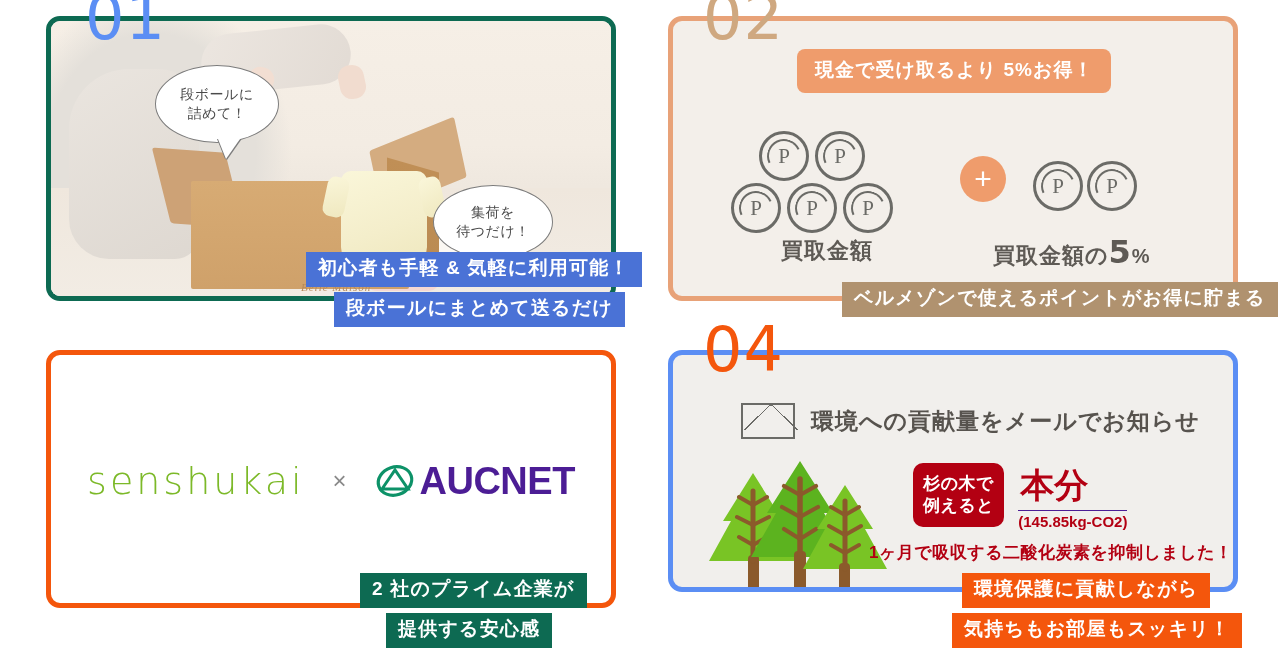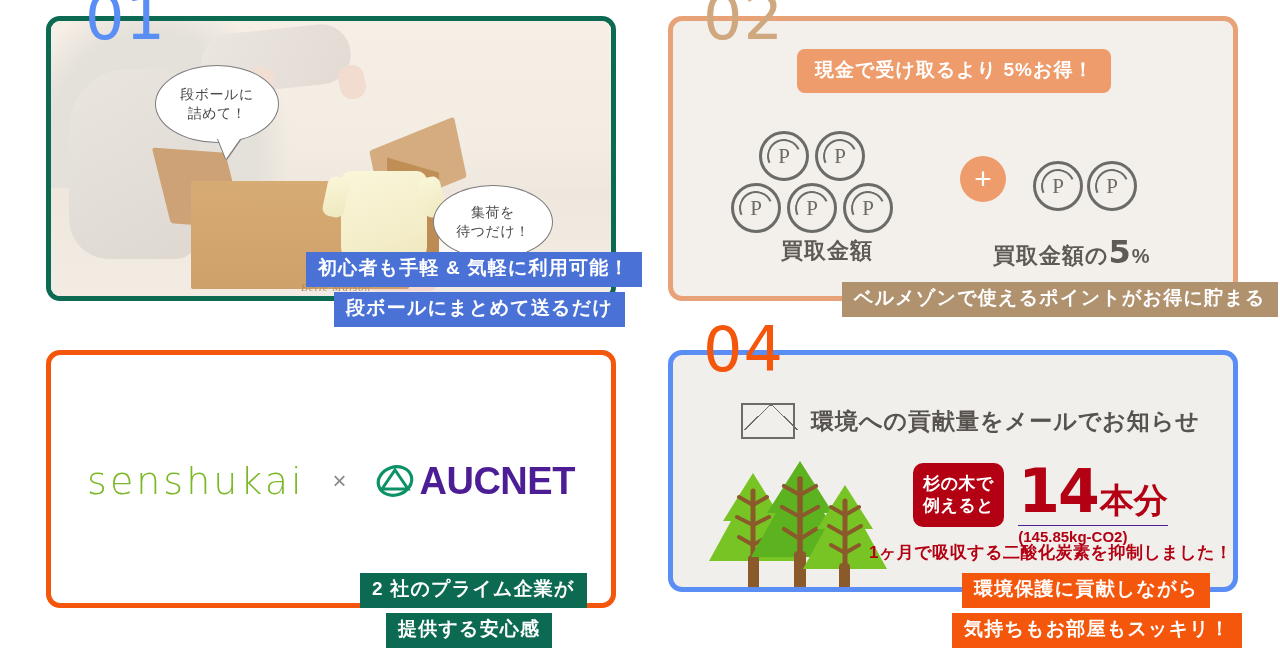--- a/index.html
+++ b/index.html
@@ -384,21 +384,20 @@
         </svg>
       </div>
 
       <div id="p4-stat">
         <div id="p4-chip">
           <span>杉の木で</span><br>
           <span>例えると</span>
         </div>
         <div id="p4-figure">
           <div id="p4-figline">
-            <span id="p4-num">14</span>
             <span id="p4-unit">本分</span>
           </div>
           <div id="p4-co2">(145.85kg-CO2)</div>
         </div>
       </div>
 
       <div id="p4-caption">1ヶ月で吸収する二酸化炭素を抑制しました！</div>
     </div>
   </div>
   <div class="tag tag-orange" id="p4-tag1">環境保護に貢献しながら</div>

